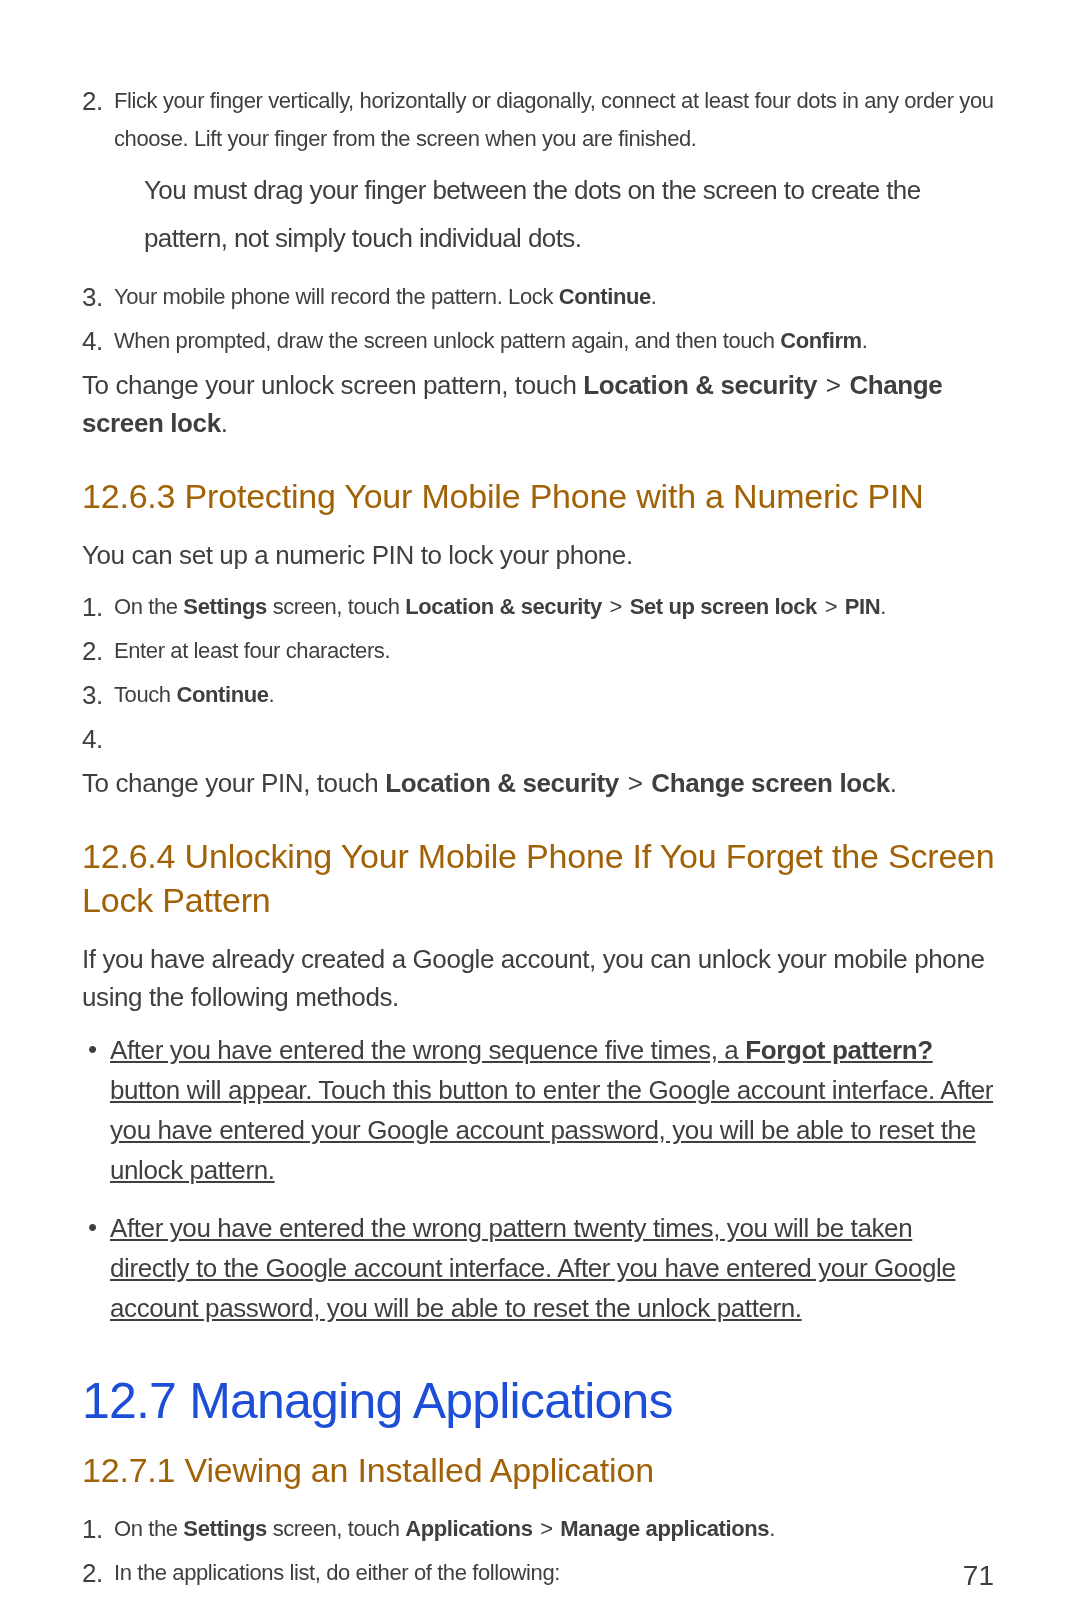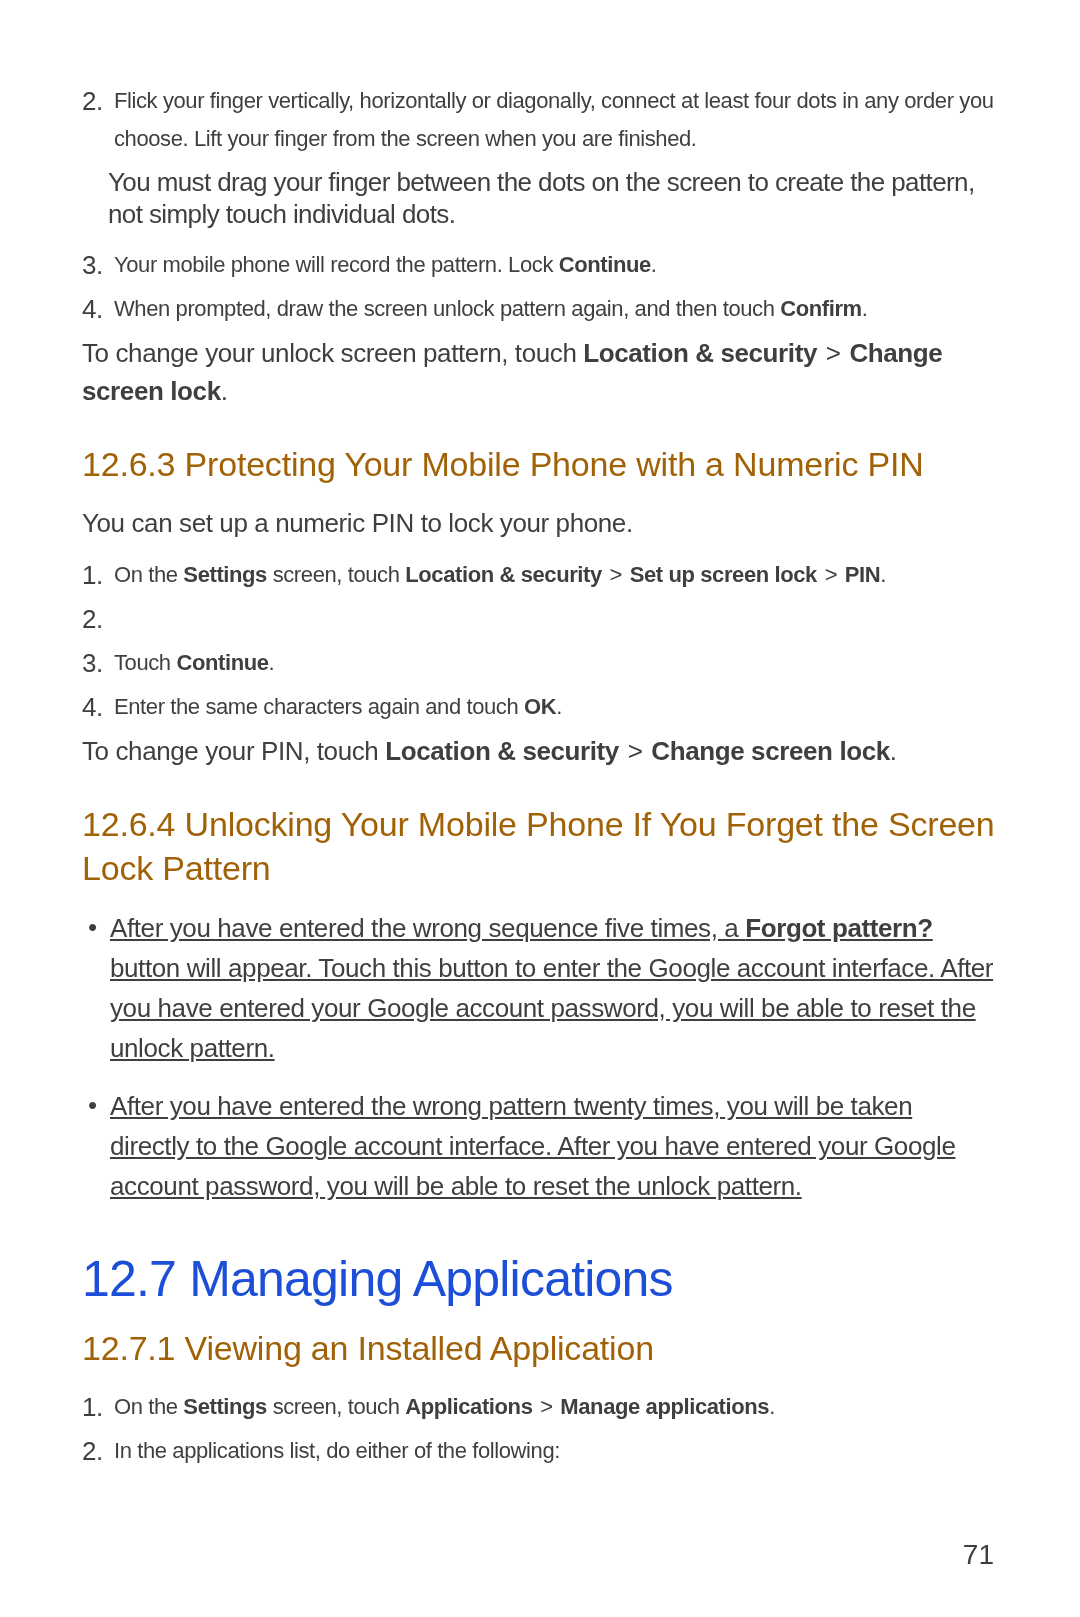--- a/index.html
+++ b/index.html
@@ -26,25 +26,25 @@
     font-size: 26px;
     line-height: 38px;
     letter-spacing: -0.4px;
   }
   .ol-body {
     font-size: 22px;
     line-height: 38px;
     letter-spacing: -0.4px;
   }
   .indented-note {
-    margin-left: 26px;
+    margin-left: 62px;
     margin-top: 8px;
     margin-bottom: 16px;
     font-size: 26px;
-    line-height: 32px;
+    line-height: 48px;
     letter-spacing: -0.6px;
   }
   .para {
     font-size: 26px;
     line-height: 38px;
     letter-spacing: -0.4px;
     margin-top: 4px;
     margin-bottom: 14px;
   }
   .bold { font-weight: 700; }
@@ -128,39 +128,38 @@
   <div class="para">You can set up a numeric PIN to lock your phone.</div>
 
   <div class="ol-item">
     <div class="ol-num">1.</div>
     <div class="ol-body">
       <span>On the </span><span class="bold">Settings</span><span> screen, touch </span><span class="bold">Location &amp; security</span><span class="gt"> &gt; </span><span class="bold">Set up screen lock</span><span class="gt"> &gt; </span><span class="bold">PIN</span><span>.</span>
     </div>
   </div>
   <div class="ol-item">
     <div class="ol-num">2.</div>
+    <div class="ol-body">Enter at least four characters.</div>
   </div>
   <div class="ol-item">
     <div class="ol-num">3.</div>
     <div class="ol-body">
       <span>Touch </span><span class="bold">Continue</span><span>.</span>
     </div>
   </div>
   <div class="ol-item">
     <div class="ol-num">4.</div>
-    <div class="ol-body">
-      <span>Enter the same characters again and touch </span><span class="bold">OK</span><span>.</span>
-    </div>
   </div>
 
   <div class="para">
     <span>To change your PIN, touch </span><span class="bold">Location &amp; security</span><span class="gt"> &gt; </span><span class="bold">Change screen lock</span><span>.</span>
   </div>
 
   <div class="h3">12.6.4  Unlocking Your Mobile Phone If You Forget the Screen Lock Pattern</div>
+  <div class="para">If you have already created a Google account, you can unlock your mobile phone using the following methods.</div>
 
   <div class="bullets">
     <div class="bullet-row">
       <div class="bullet-marker">•</div>
       <div class="bullet-body">
         <span>After you have entered the wrong sequence five times, a </span><span class="bold">Forgot pattern?</span><span> button will appear. Touch this button to enter the Google account interface. After you have entered your Google account password, you will be able to reset the unlock pattern.</span>
       </div>
     </div>
     <div class="bullet-row">
       <div class="bullet-marker">•</div>

